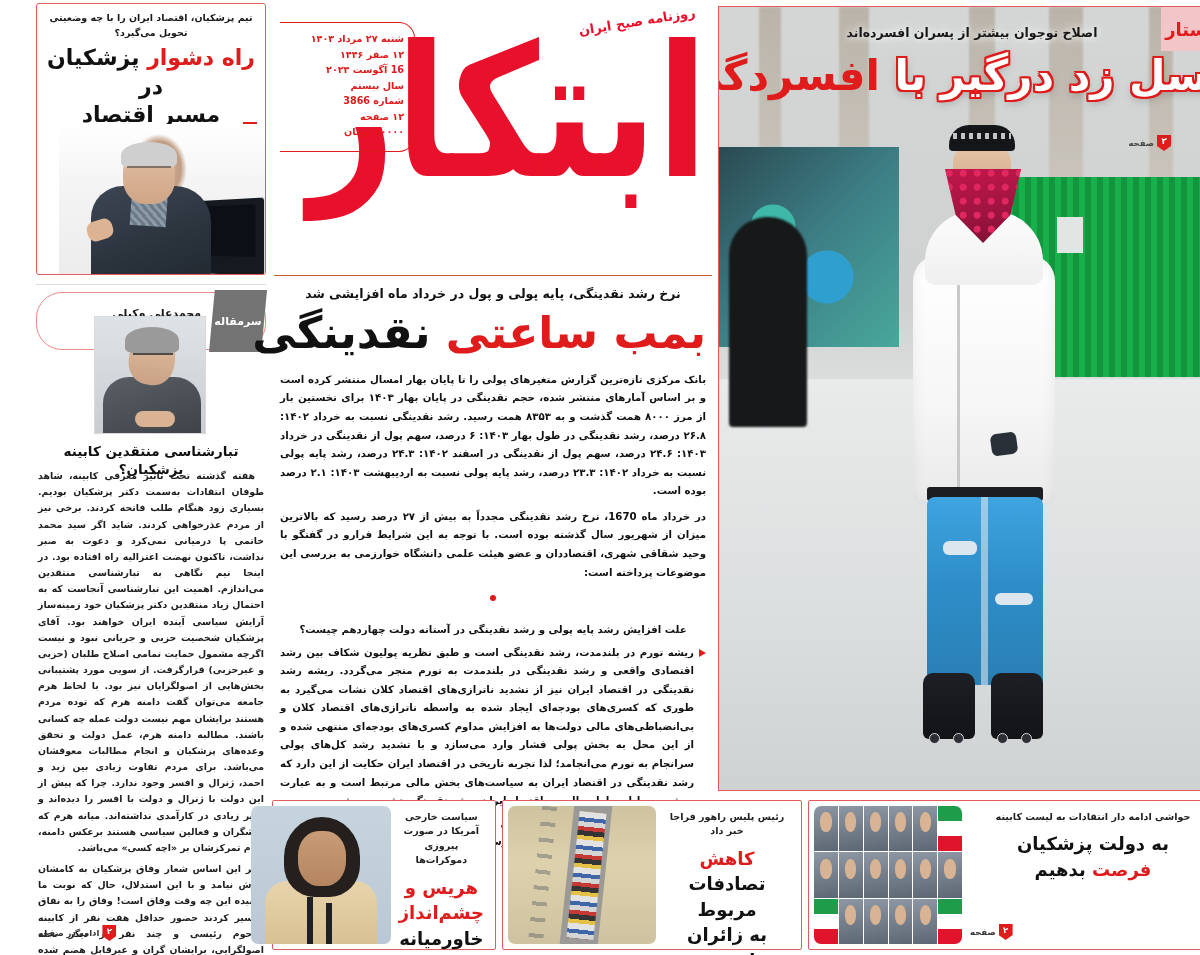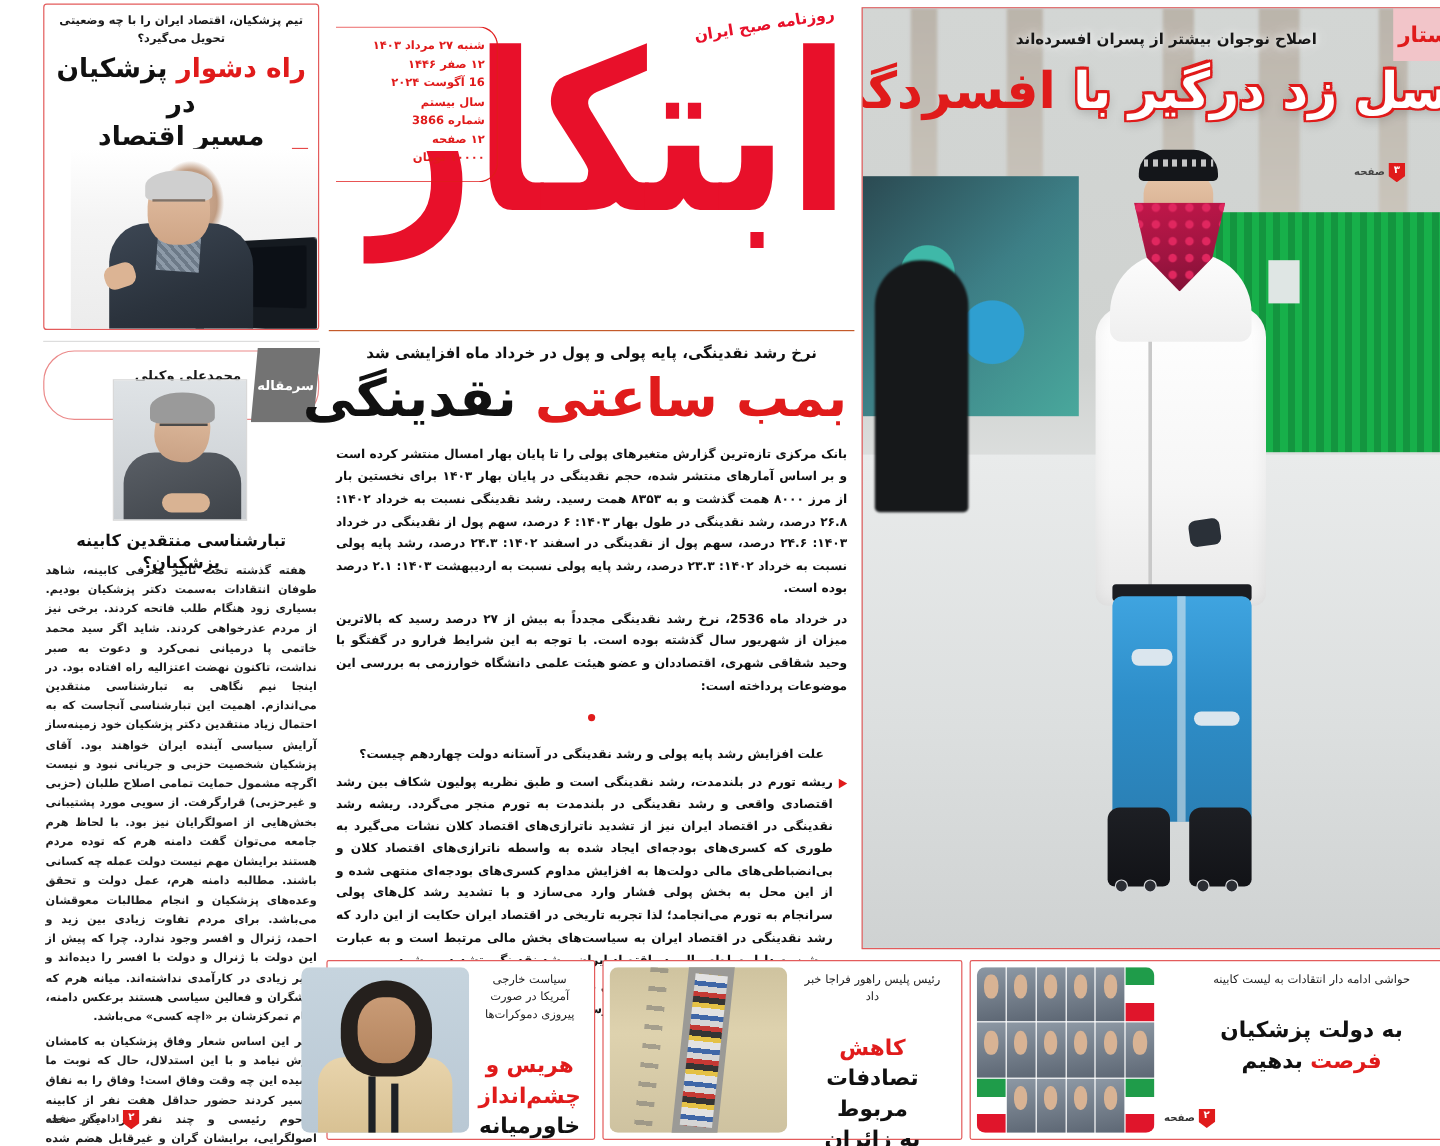--- a/index.html
+++ b/index.html
@@ -503,21 +503,21 @@
   .kam-photo { position:absolute; inset:0; background: linear-gradient(180deg,#c6d4de 0%, #b9c8d4 100%); }
   .kam-hair { position:absolute; left:24%; top:8%; width:54%; height:58%; background:#25201d; border-radius: 50% 50% 40% 40%; }
   .kam-face { position:absolute; left:34%; top:18%; width:34%; height:40%; background: linear-gradient(180deg,#c99b76,#b4855f); border-radius: 44%; }
   .kam-coat { position:absolute; left:10%; bottom:0; width:80%; height:46%;
     background: linear-gradient(180deg,#e8d4ac,#d8c193); border-radius: 22px 22px 0 0; }
   .kam-mic { position:absolute; left:40%; bottom:0; width:6px; height:34%; background:#1d2126; }
   .kam-mic2{ position:absolute; left:54%; bottom:0; width:6px; height:30%; background:#1d2126; }
 
   .btext { flex: 1 1 auto; display: flex; flex-direction: column; justify-content: flex-start;
            padding: 4px 6px 0 2px; text-align: center; }
-  .bkicker { font-size: 9.6px; font-weight: 400; color: #222; line-height: 1.5; margin-bottom: 22px; }
+  .bkicker { font-size: 9.6px; font-weight: 700; color: #222; line-height: 1.5; margin-bottom: 7px; }
   .bhead { font-size: 18px; font-weight: 900; color: #111; line-height: 1.42; letter-spacing: -0.4px; }
   .bhead .hl { color: #e01b1b; }
   .bbadge { margin-top: auto; align-self: flex-end; padding-bottom: 4px; }
 </style>
 </head>
 <body>
 
 <div class="page">
 
   <div class="left-col">
@@ -597,21 +597,21 @@
     </div>
 
     <div class="story">
       <div class="story-kicker">نرخ رشد نقدینگی، پایه پولی و پول در خرداد ماه افزایشی شد</div>
       <div class="story-head">
         <span class="hl">بمب ساعتی</span>
         <span>نقدینگی</span>
       </div>
       <div class="story-body">
         <p>بانک مرکزی تازه‌ترین گزارش متغیرهای پولی را تا پایان بهار امسال منتشر کرده است و بر اساس آمارهای منتشر شده، حجم نقدینگی در پایان بهار ۱۴۰۳ برای نخستین بار از مرز ۸۰۰۰ همت گذشت و به ۸۳۵۳ همت رسید. رشد نقدینگی نسبت به خرداد ۱۴۰۲: ۲۶.۸ درصد، رشد نقدینگی در طول بهار ۱۴۰۳: ۶ درصد، سهم پول از نقدینگی در خرداد ۱۴۰۳: ۲۴.۶ درصد، سهم پول از نقدینگی در اسفند ۱۴۰۲: ۲۴.۳ درصد، رشد پایه پولی نسبت به خرداد ۱۴۰۲: ۲۳.۳ درصد، رشد پایه پولی نسبت به اردیبهشت ۱۴۰۳: ۲.۱ درصد بوده است.</p>
-        <p>در خرداد ماه 2536، نرخ رشد نقدینگی مجدداً به بیش از ۲۷ درصد رسید که بالاترین میزان از شهریور سال گذشته بوده است. با توجه به این شرایط فرارو در گفتگو با وحید شقاقی شهری، اقتصاددان و عضو هیئت علمی دانشگاه خوارزمی به بررسی این موضوعات پرداخته است:</p>
+        <p>در خرداد ماه 1670، نرخ رشد نقدینگی مجدداً به بیش از ۲۷ درصد رسید که بالاترین میزان از شهریور سال گذشته بوده است. با توجه به این شرایط فرارو در گفتگو با وحید شقاقی شهری، اقتصاددان و عضو هیئت علمی دانشگاه خوارزمی به بررسی این موضوعات پرداخته است:</p>
         <div class="q-line">
           <span class="dot-red"></span>
           <span>علت افزایش رشد پایه پولی و رشد نقدینگی در آستانه دولت چهاردهم چیست؟</span>
         </div>
         <div class="a-line">
           <span class="tri-red"></span>
           <span>ریشه تورم در بلندمدت، رشد نقدینگی است و طبق نظریه پولیون شکاف بین رشد اقتصادی واقعی و رشد نقدینگی در بلندمدت به تورم منجر می‌گردد. ریشه رشد نقدینگی در اقتصاد ایران نیز از تشدید ناترازی‌های اقتصاد کلان نشات می‌گیرد به طوری که کسری‌های بودجه‌ای ایجاد شده به واسطه ناترازی‌های اقتصاد کلان و بی‌انضباطی‌های مالی دولت‌ها به افزایش مداوم کسری‌های بودجه‌ای منتهی شده و از این محل به بخش پولی فشار وارد می‌سازد و با تشدید رشد کل‌های پولی سرانجام به تورم می‌انجامد؛ لذا تجربه تاریخی در اقتصاد ایران حکایت از این دارد که رشد نقدینگی در اقتصاد ایران به سیاست‌های بخش مالی مرتبط است و به عبارت روشن به دلیل سلطه مالی در اقتصاد ایران، رشد نقدینگی تشدید می‌شود.</span>
         </div>
         <p class="story-cont">آمارهای منتشر شده متغیرهای پولی برای خرداد ۱۴۰۳ چند نکته را برجسته می‌کند. اولاً شش ماه بود که آمار متغیرهای پولی توسط بانک مرکزی منتشر نشده بود و آخرین گزارش برای بهمن ۱۴۰۲ بود.</p>
         <div>

